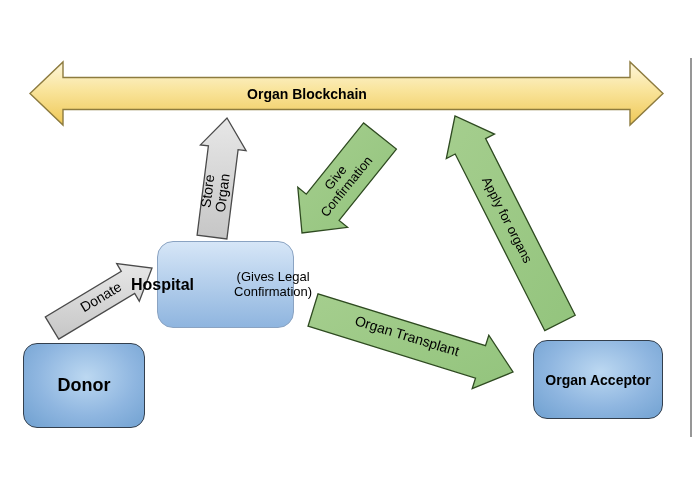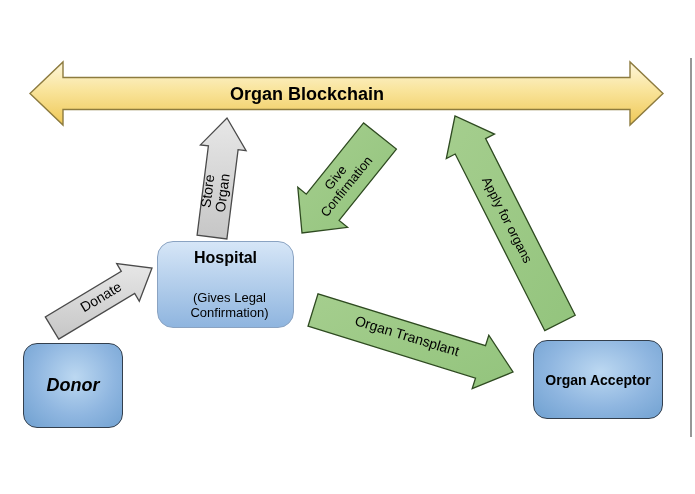--- a/index.html
+++ b/index.html
@@ -35,21 +35,21 @@
     line-height: 1.05;
     text-align: center;
     color: var(--c-text, #000);
   }
   .label.bold { font-weight: bold; }
 
   .node {
     position: absolute;
     box-sizing: border-box;
     display: flex;
-    flex-direction: column;
+    flex-direction: row;
     align-items: center;
     justify-content: center;
     text-align: center;
     gap: 24px;
   }
   .node-dark {
     border: 1.5px solid var(--c-blue-border-dark, #333F4D);
     border-radius: 14px;
     background: radial-gradient(ellipse at 52% 40%,
                 var(--c-blue-light, #BCD8F1) 0%,
@@ -96,34 +96,34 @@
 
     <polygon class="poly-gray" points="58.7,339.1 134.7,293.5 139.3,301.3 152,268 116.7,263.5 121.3,271.3 45.3,316.9"></polygon>
 
     <polygon class="poly-green" points="363.6,122.9 306.3,194.2 297.8,187.3 302,233 347.6,227.3 339.1,220.4 396.4,149.1"></polygon>
 
     <polygon class="poly-green" points="575.2,315.3 485.6,138.6 494.5,134.1 455,116 446.3,158.5 455.2,154.0 544.8,330.7"></polygon>
 
     <polygon class="poly-green" points="308.0,326.2 475.5,378.1 472.2,388.6 513,372 488.8,335.2 485.5,345.7 318.0,293.8"></polygon>
   </svg>
 
-  <div class="node node-dark" style="left:23px; top:343px; width:100px; height:85px;font-style:italic;">
+  <div class="node node-dark" style="left:23px; top:343px; width:122px; height:85px;">
     <div class="node-title" style="font-size:18px;">Donor</div>
   </div>
 
   <div class="node node-hospital" style="left:157px; top:241px; width:137px; height:87px;">
     <div class="node-title" style="font-size:16px;">Hospital</div>
     <div class="node-sub" style="white-space:normal;padding-left:16px;">(Gives Legal Confirmation)</div>
   </div>
 
   <div class="node node-dark" style="left:533px; top:340px; width:130px; height:79px;">
     <div class="node-title" style="font-size:14px;">Organ Acceptor</div>
   </div>
 
-  <div class="label bold" style="left:307px; top:94px; font-size:18px; transform:translate(-50%,-50%);">Organ Blockchain</div>
+  <div class="label bold" style="left:307px; top:94px; font-size:14px; transform:translate(-50%,-50%);">Organ Blockchain</div>
 
   <div class="label" style="left:215px; top:192px; font-size:14px; transform:translate(-50%,-50%) rotate(-83deg);">
     <div>Store</div>
     <div>Organ</div>
   </div>
 
   <div class="label" style="left:101px; top:297px; font-size:14px; transform:translate(-50%,-50%) rotate(-31deg);">Donate</div>
 
   <div class="label" style="left:341px; top:182px; transform:translate(-50%,-50%) rotate(-51deg);">
     <div>Give</div>

